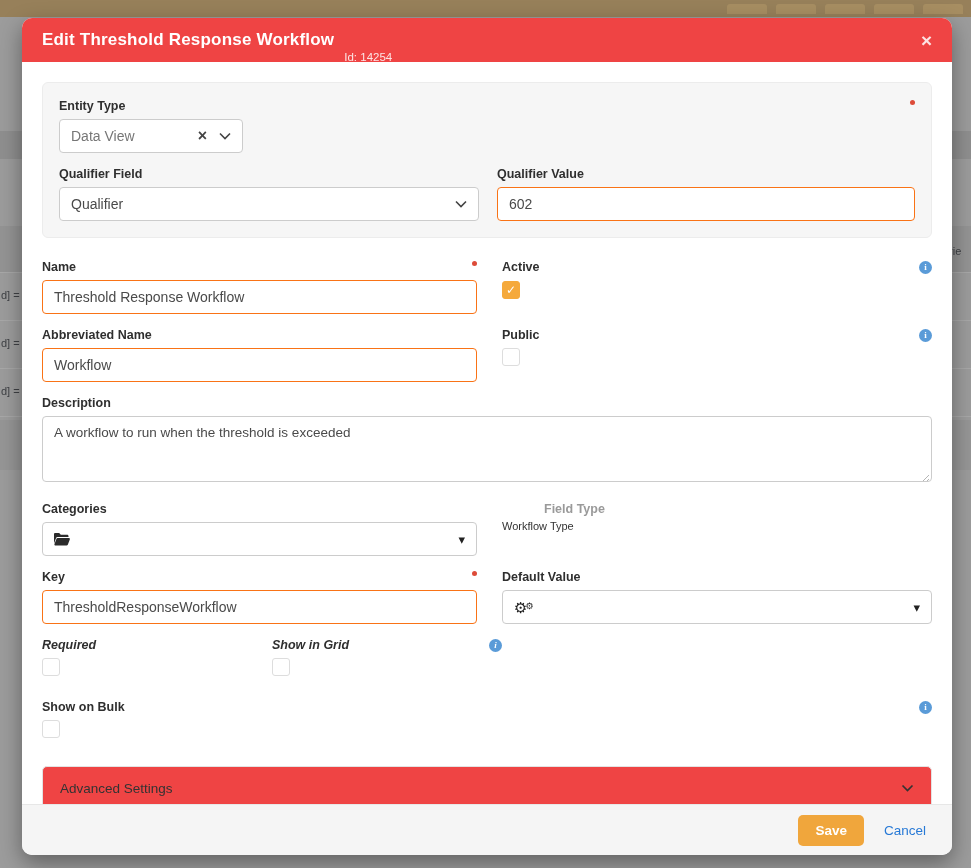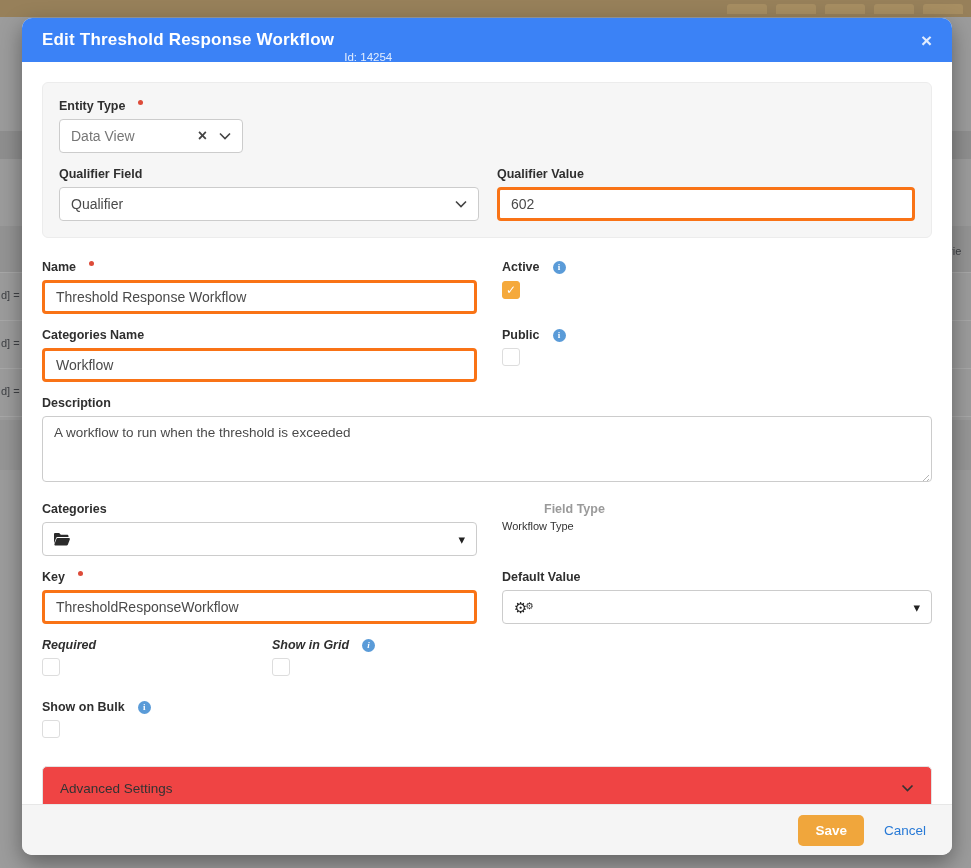--- a/index.html
+++ b/index.html
@@ -18,42 +18,42 @@
   .bg-row-line { position:absolute; left:0; width:971px; height:1px; background:#a8a8a8; }
   .bg-frag { position:absolute; font-size:11px; color:#3f4145; white-space:nowrap; }
   .frag-l { left:1px; width:21px; overflow:hidden; }
   .frag-r { right:0px; width:28px; overflow:hidden; }
 
   
   .modal { position:absolute; left:22px; top:18px; width:930px; height:837px;
     border-radius:10px; background:#ffffff; box-shadow:0 8px 22px rgba(0,0,0,.38);
     display:flex; flex-direction:column; overflow:hidden; }
 
-  .modal-header { height:44px; background:#3b82f6; display:flex; align-items:center;
+  .modal-header { height:44px; background:#ef4444; display:flex; align-items:center;
     padding:0 20px; flex-shrink:0; }
   .modal-title { color:#ffffff; font-weight:bold; font-size:17px; letter-spacing:.2px; }
   .modal-id { color:rgba(255,255,255,.85); font-size:11.5px; margin-left:10px; position:relative; top:17px; }
   .modal-close { margin-left:auto; color:rgba(255,255,255,.85); font-size:19px; font-weight:bold;
     cursor:pointer; line-height:1; }
 
   .modal-body { flex:1; padding:20px; background:#fff; overflow:hidden; }
 
   
   .panel { background:#f6f6f6; border:1px solid #ececec; border-radius:6px; padding:16px; margin-bottom:22px; }
 
   .field-label { font-size:12.5px; font-weight:bold; color:#2f2f2f; margin-bottom:6px;
-    display:flex; align-items:center; gap:13px; }
+    display:flex; align-items:center; gap:13px;justify-content:space-between; }
   .label-plain { font-weight:bold; }
   .req-dot { width:5px; height:5px; border-radius:50%; background:#dd4b39; display:inline-block;
     position:relative; top:-4px; }
   .info-icon { width:13px; height:13px; border-radius:50%; background:#5a9bd8; color:#fff;
     font-size:9px; font-weight:bold; display:inline-flex; align-items:center; justify-content:center;
     font-family:"Liberation Serif","DejaVu Serif",serif; cursor:pointer; }
 
-  .text-input { width:100%; height:34px; border:3px solid #f97316; border-radius:4px; padding:0 11px;
+  .text-input { width:100%; height:34px; border:1px solid #f97316; border-radius:4px; padding:0 11px;
     font-size:14px; color:#4a4a4a; background:#fff; outline:none;
     font-family:"Liberation Sans","DejaVu Sans",sans-serif; }
 
   .select-box { height:34px; border:1px solid #ccc; border-radius:4px; background:#fff;
     display:flex; align-items:center; padding:0 11px; font-size:14px; color:#4a4a4a; cursor:pointer; }
   .select-box .grow { flex:1; }
   .sel-clear { font-size:16px; font-weight:bold; color:#444; margin-right:12px; cursor:pointer; }
   .chev svg { display:block; }
   .caret-glyph { color:#222; font-size:13px; line-height:1; }
 
@@ -196,21 +196,21 @@
         </div>
         <span class="checkbox checked">
           <span class="check">✓</span>
         </span>
       </div>
     </div>
 
     <div class="row2 fgroup">
       <div class="col-l">
         <div class="field-label">
-          <span class="label-plain">Categories Name</span>
+          <span class="label-plain">Abbreviated Name</span>
         </div>
         <input class="text-input" value="Workflow" style="">
       </div>
       <div class="col-r">
         <div class="field-label">
           <span class="label-plain">Public</span>
           <span class="info-icon">i</span>
         </div>
         <span class="checkbox">
           

